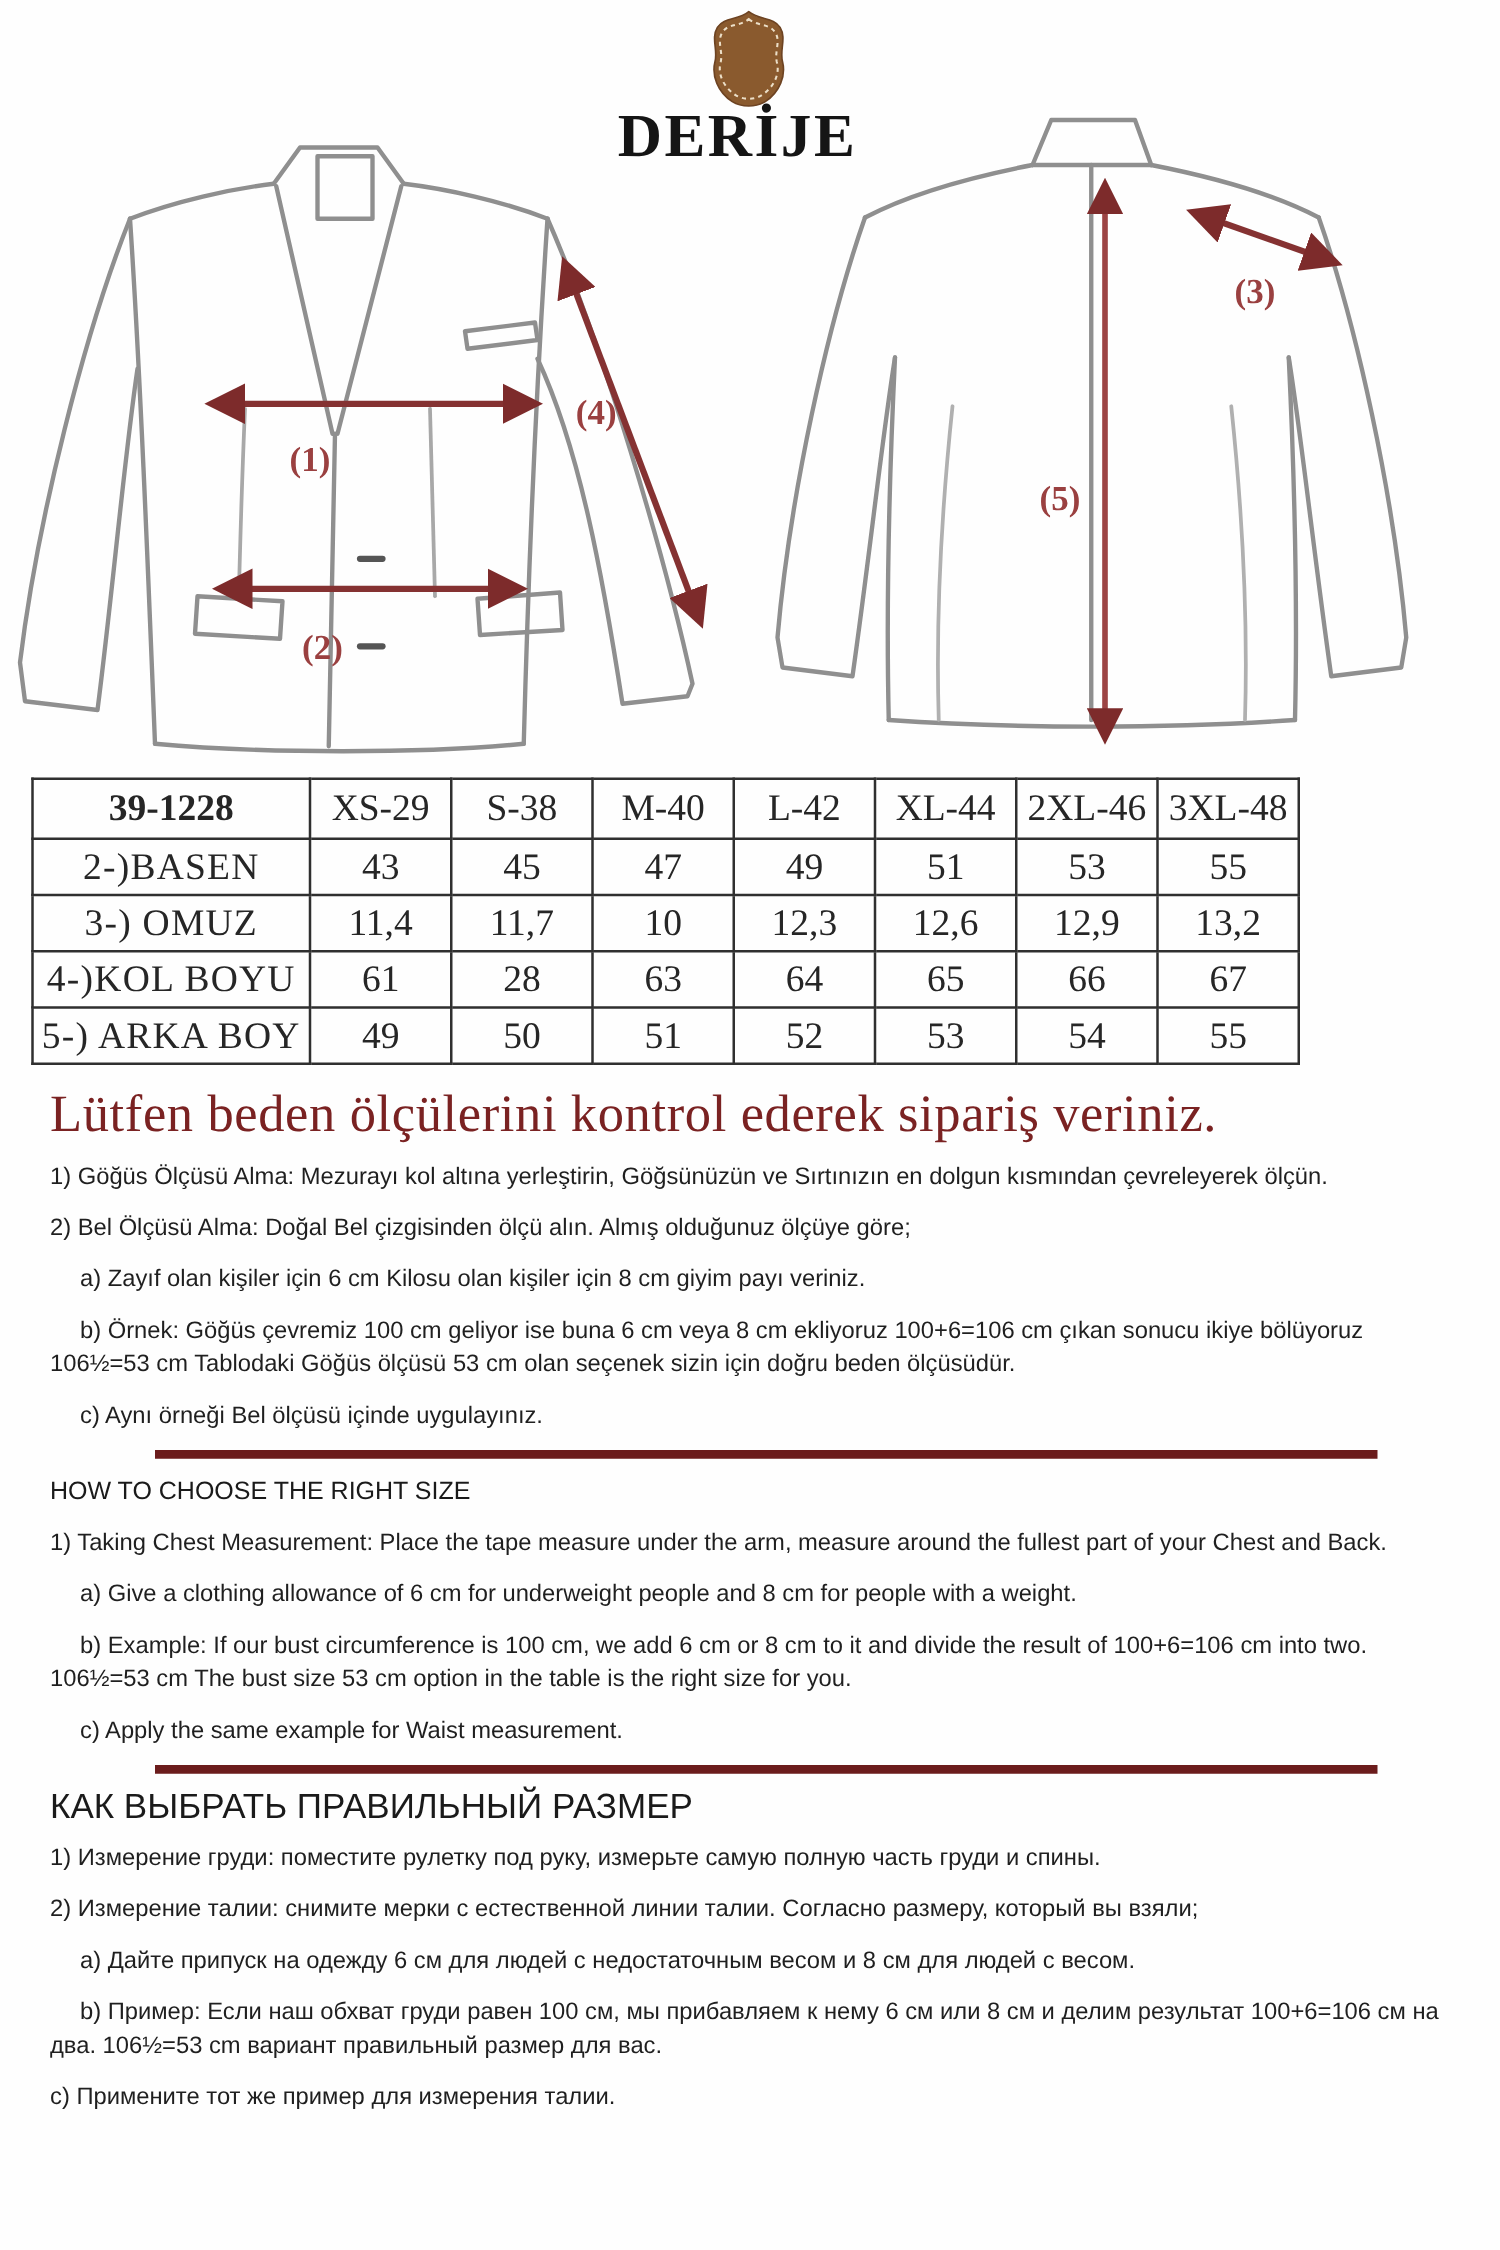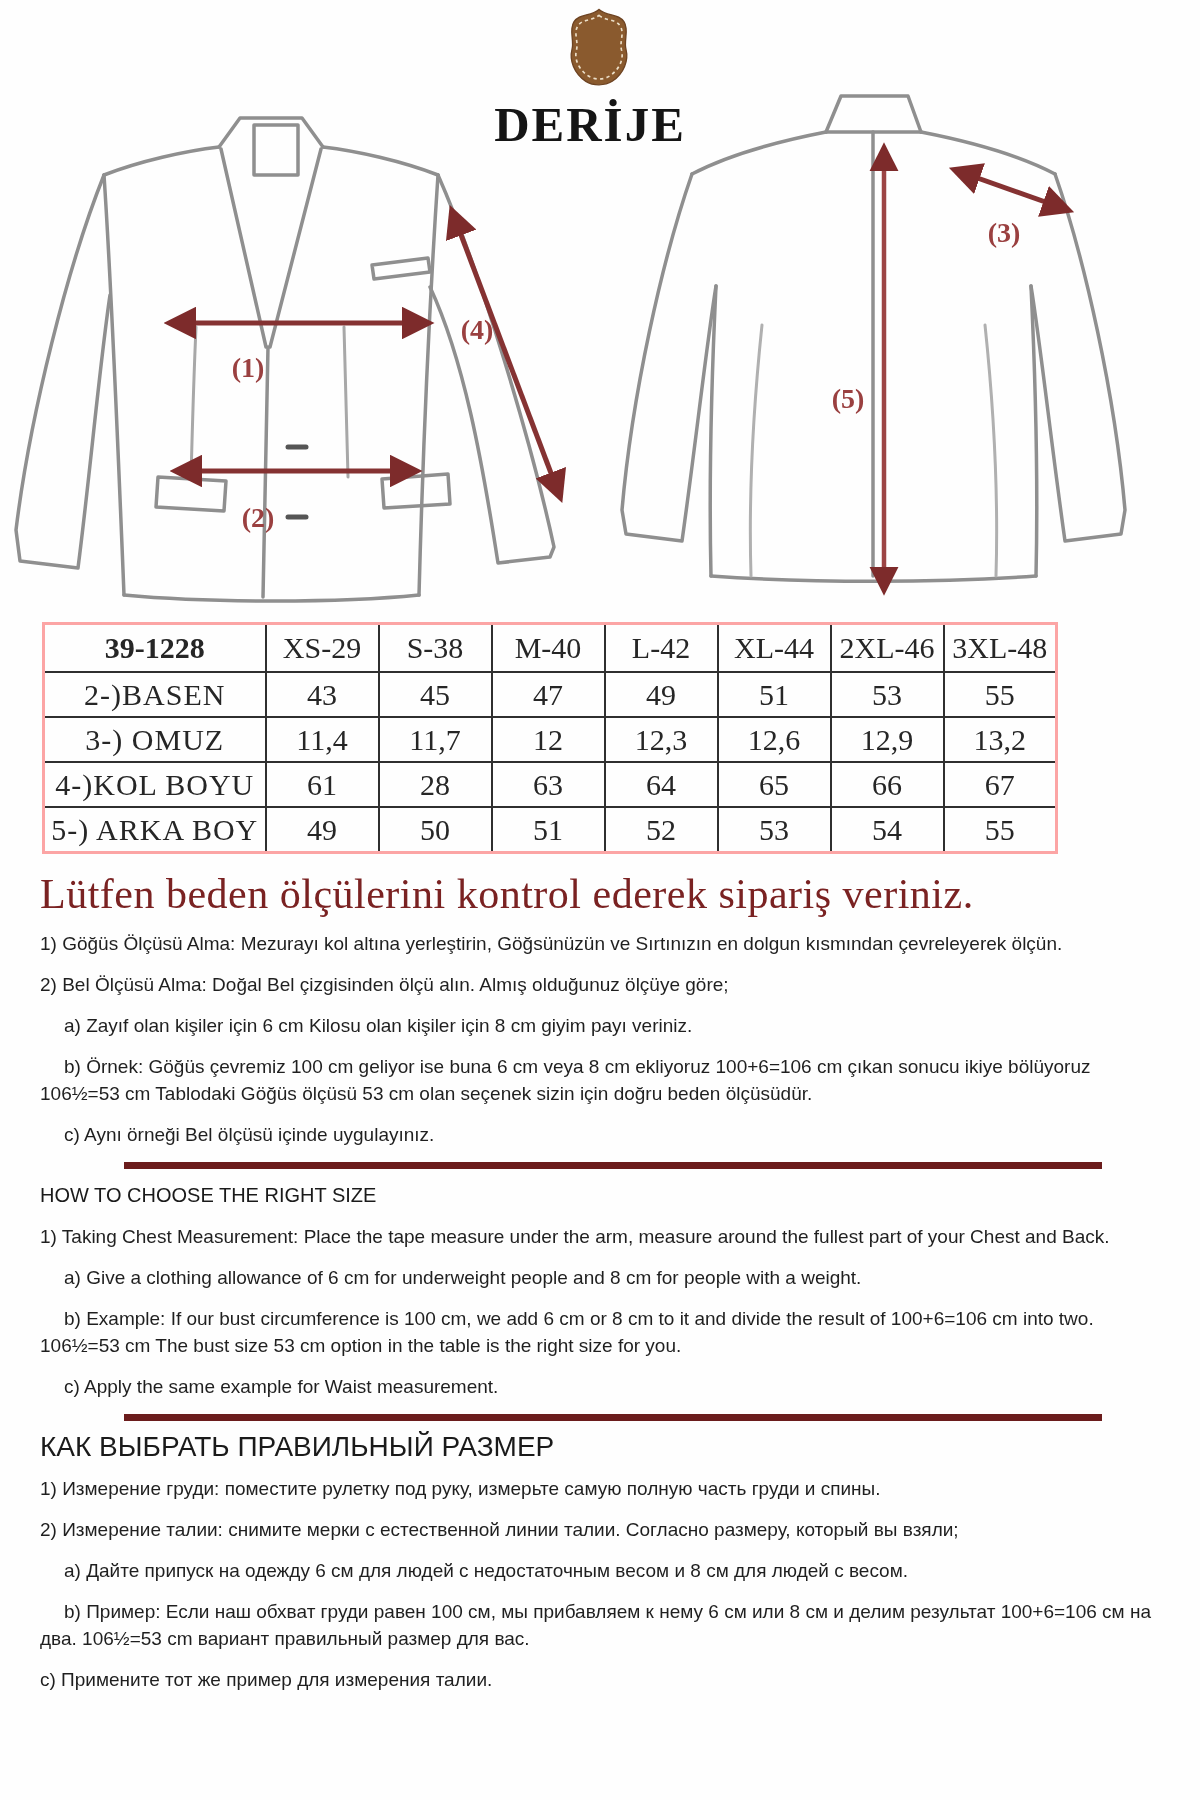--- a/index.html
+++ b/index.html
@@ -1,30 +1,30 @@
 <!DOCTYPE html>
 <html><head>
 <meta charset="utf-8">
 <style>
   html,body{margin:0;padding:0;background:#fff;}
   .page{position:relative;width:1200px;height:1800px;background:#fefefe;overflow:hidden;
         font-family:"Liberation Sans",sans-serif;color:#1f1f1f;}
   
   .graphics{position:relative;width:1200px;height:622px;}
   .logo-patch{position:absolute;left:566px;top:6px;width:66px;height:82px;}
-  .brand{position:absolute;left:420px;top:96px;width:340px;text-align:center;
+  .brand{position:absolute;left:420px;top:80px;width:340px;text-align:center;
          font-family:"Liberation Serif",serif;font-weight:bold;font-size:49px;
          letter-spacing:2px;color:#151515;}
   .jacket-front{position:absolute;left:0;top:115px;}
   .jacket-back{position:absolute;left:610px;top:90px;}
   svg text.mlabel{font-family:"Liberation Serif",serif;font-weight:bold;font-size:28px;
         fill:#9a4040;text-anchor:middle;}
   
-  table.sizes{border-collapse:collapse;margin-left:42px;width:1013px;table-layout:fixed;
-        font-family:"Liberation Serif",serif;border:3px solid #fca5a5;}
+  table.sizes{border-collapse:collapse;margin-left:25px;width:1013px;table-layout:fixed;
+        font-family:"Liberation Serif",serif;border:1px solid #fca5a5;}
   table.sizes td,table.sizes th{border:2px solid #2f2f2f;height:43px;text-align:center;
         font-size:30px;color:#262626;padding:0;overflow:hidden;white-space:nowrap;}
   table.sizes th{height:46px;}
   th.model{font-weight:bold;font-size:32px;color:#111;}
   th.size{font-weight:normal;font-size:31px;color:#4a4a4a;}
   td.rlabel{text-align:left;padding-left:10px;font-size:30px;color:#333;letter-spacing:1px;}
   
   .notice{margin:14px 0 10px 40px;font-family:"Liberation Serif",serif;font-size:42px;
         line-height:52px;color:#7a2222;letter-spacing:0.5px;}
   
@@ -149,21 +149,21 @@
       <td>47</td>
       <td>49</td>
       <td>51</td>
       <td>53</td>
       <td>55</td>
     </tr>
     <tr>
       <td class="rlabel">3-) OMUZ</td>
       <td>11,4</td>
       <td>11,7</td>
-      <td>12</td>
+      <td>10</td>
       <td>12,3</td>
       <td>12,6</td>
       <td>12,9</td>
       <td>13,2</td>
     </tr>
     <tr>
       <td class="rlabel">4-)KOL BOYU</td>
       <td>61</td>
       <td>28</td>
       <td>63</td>

